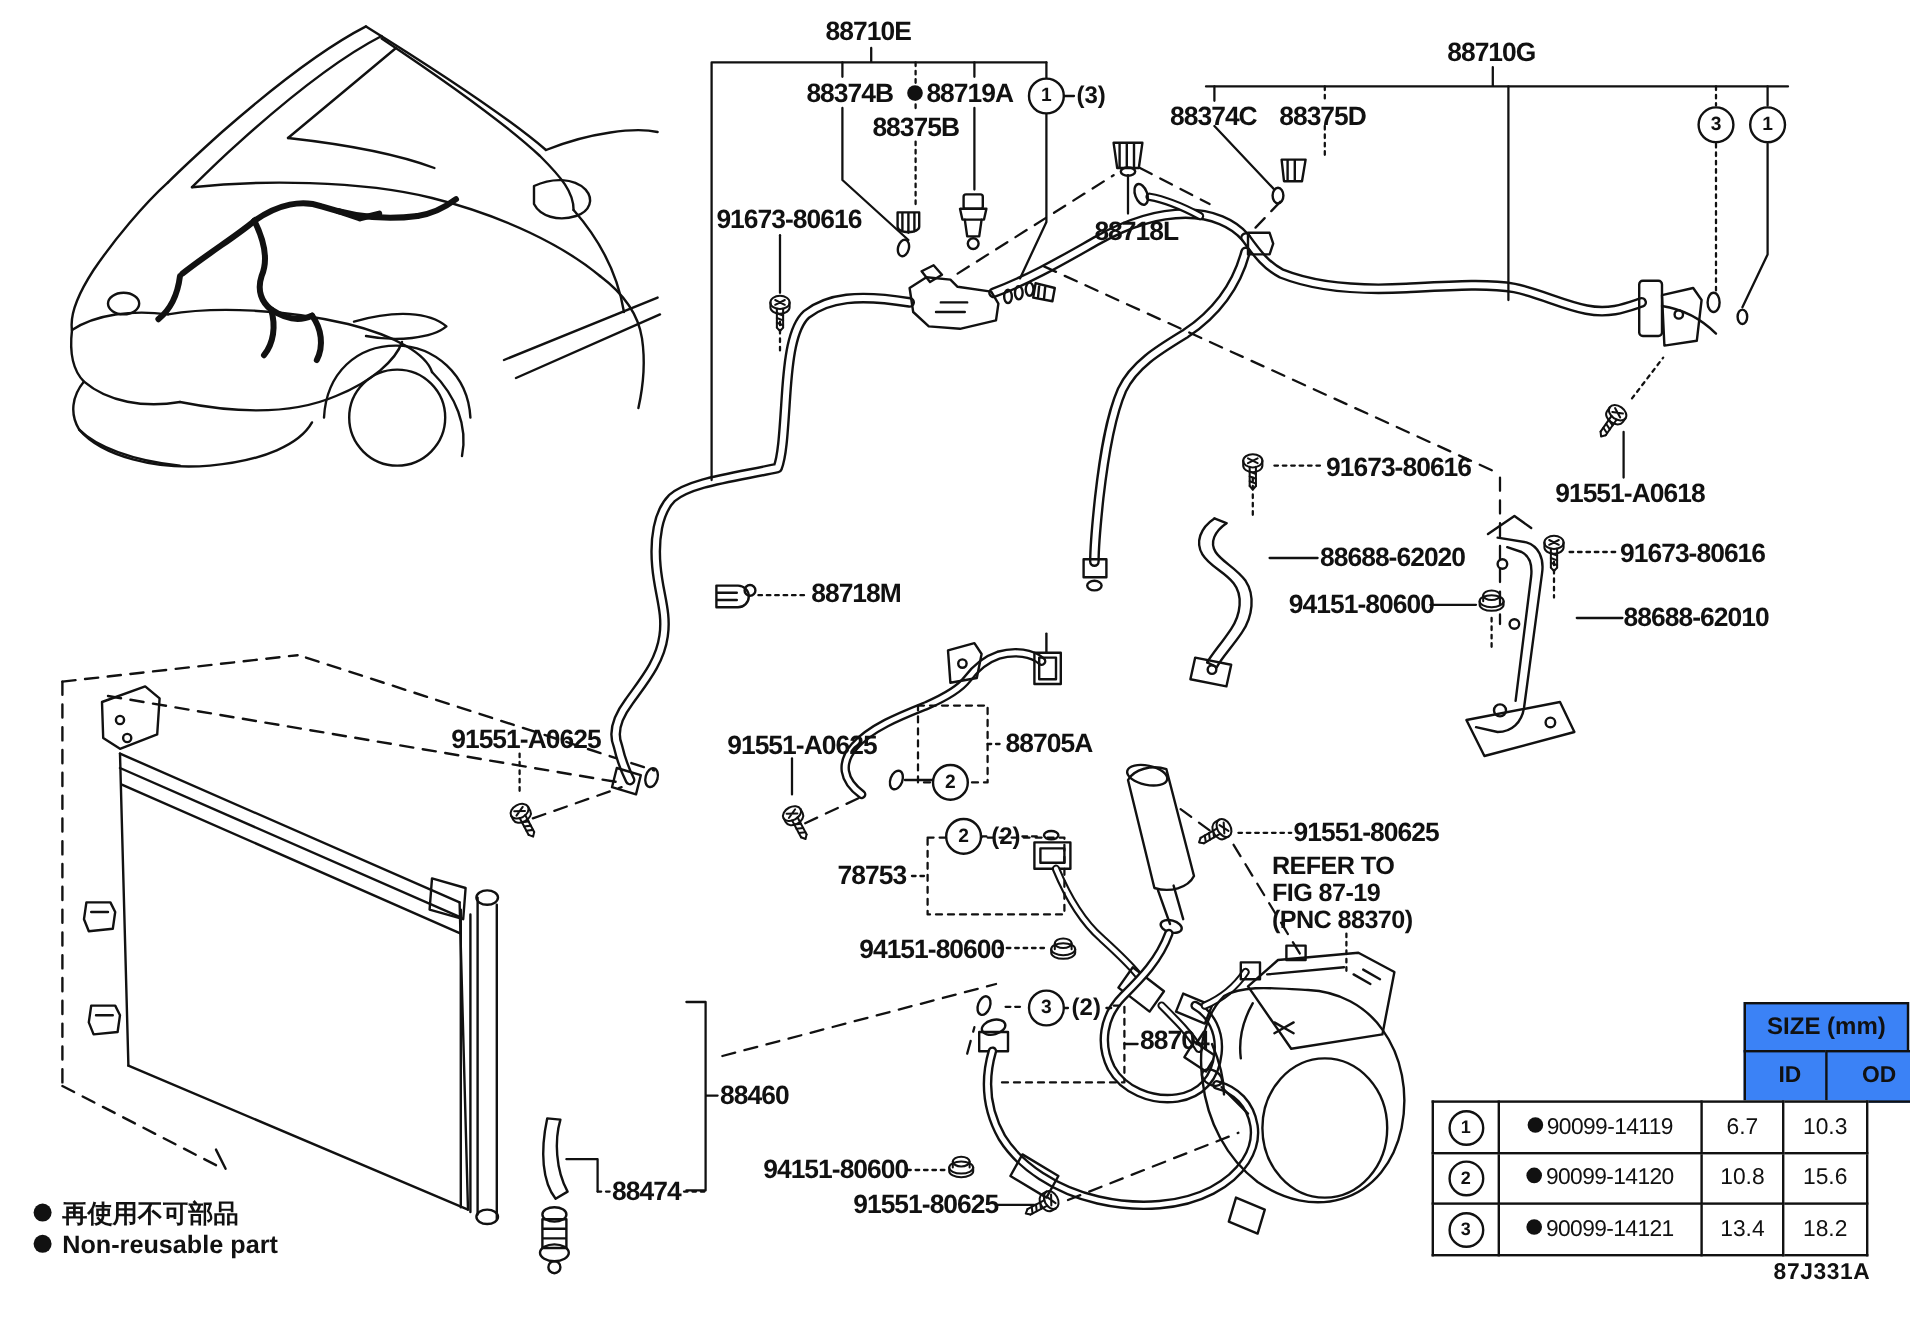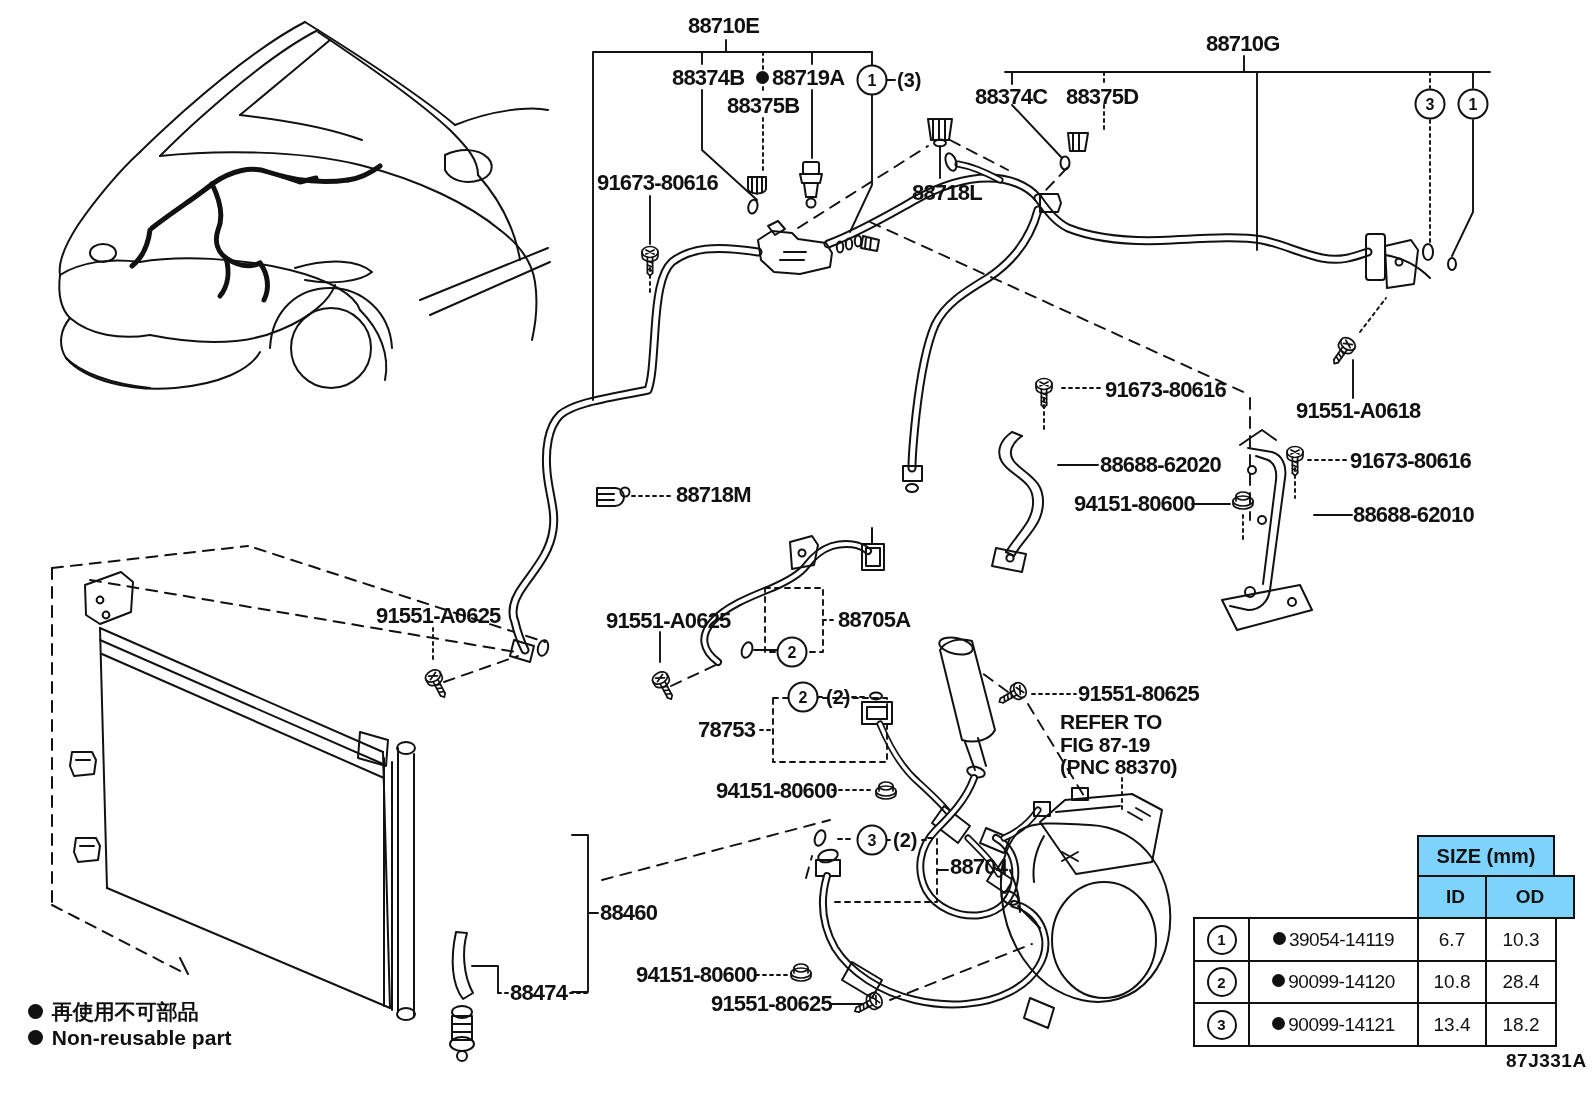--- a/index.html
+++ b/index.html
@@ -10,30 +10,30 @@
        white-space:nowrap;color:#111;line-height:1;}
   .qlab{position:absolute;font:700 20px "Liberation Sans",sans-serif;color:#111;line-height:1;}
   .cnum{position:absolute;width:27px;height:27px;border:2.6px solid #111;border-radius:50%;
         background:#fff;display:flex;align-items:center;justify-content:center;
         font:700 16px "Liberation Sans",sans-serif;transform:translate(-50%,-50%);line-height:1;}
   .dot{display:inline-block;width:13px;height:13px;border-radius:50%;background:#111;
        vertical-align:middle;margin-right:3px;position:relative;top:-2px;}
   .note{position:absolute;font:700 21px "Liberation Sans",sans-serif;letter-spacing:-0.5px;line-height:1;}
   
   .sizebox{position:absolute;border:2.6px solid #111;display:flex;align-items:center;
-           justify-content:center;background:#7dd3fc;box-sizing:border-box;
-           font:700 20px "Liberation Sans",sans-serif;}
+           justify-content:center;background:#3b82f6;box-sizing:border-box;
+           font:700 20px "Liberation Sans",sans-serif;margin-left:36px;}
   table.szt{position:absolute;border-collapse:collapse;table-layout:fixed;background:#fff;}
   table.szt td{border:2.6px solid #111;text-align:center;vertical-align:middle;padding:0;
                font:400 19px "Liberation Sans",sans-serif;}
   td.partcell{font:700 20px "Liberation Sans",sans-serif;letter-spacing:-0.5px;text-align:left;padding-left:12px;}
   .tnum{display:inline-flex;width:26px;height:26px;border:2.4px solid #111;border-radius:50%;
         align-items:center;justify-content:center;font:700 15px "Liberation Sans",sans-serif;background:#fff;}
   .legend-row{position:absolute;font:700 21px "Liberation Sans",sans-serif;white-space:nowrap;line-height:1;}
-  .figcode{position:absolute;font:700 19px "Liberation Sans",sans-serif;letter-spacing:0.5px;margin-left:28px;}
+  .figcode{position:absolute;font:700 19px "Liberation Sans",sans-serif;letter-spacing:0.5px;}
 </style>
 </head>
 <body>
 
 <div id="stage">
 
 <svg id="art" width="1592" height="1099" viewBox="0 0 1592 1099" fill="none" stroke="#111" stroke-width="2" stroke-linecap="round" stroke-linejoin="round">
 
   <g stroke-width="2">
     <path d="M305,22 C270,40 225,75 185,110 C165,128 150,142 140,152"></path>
@@ -395,29 +395,29 @@
   <table class="szt" style="left:1193px;top:917px">
     <colgroup>
         <col style="width:55px">
         <col style="width:169px">
         <col style="width:68px">
         <col style="width:70px">
       </colgroup>
     <tbody>
         <tr style="height:43px">
       <td><span class="tnum">1</span></td>
-      <td class="partcell"><span class="dot"></span><span>39054-14119</span></td>
+      <td class="partcell"><span class="dot"></span><span>90099-14119</span></td>
       <td>6.7</td>
       <td>10.3</td>
     </tr>
     <tr style="height:42px">
       <td><span class="tnum">2</span></td>
       <td class="partcell"><span class="dot"></span><span>90099-14120</span></td>
       <td>10.8</td>
-      <td>28.4</td>
+      <td>15.6</td>
     </tr>
     <tr style="height:43px">
       <td><span class="tnum">3</span></td>
       <td class="partcell"><span class="dot"></span><span>90099-14121</span></td>
       <td>13.4</td>
       <td>18.2</td>
     </tr>
   </tbody>
     </table>
 

